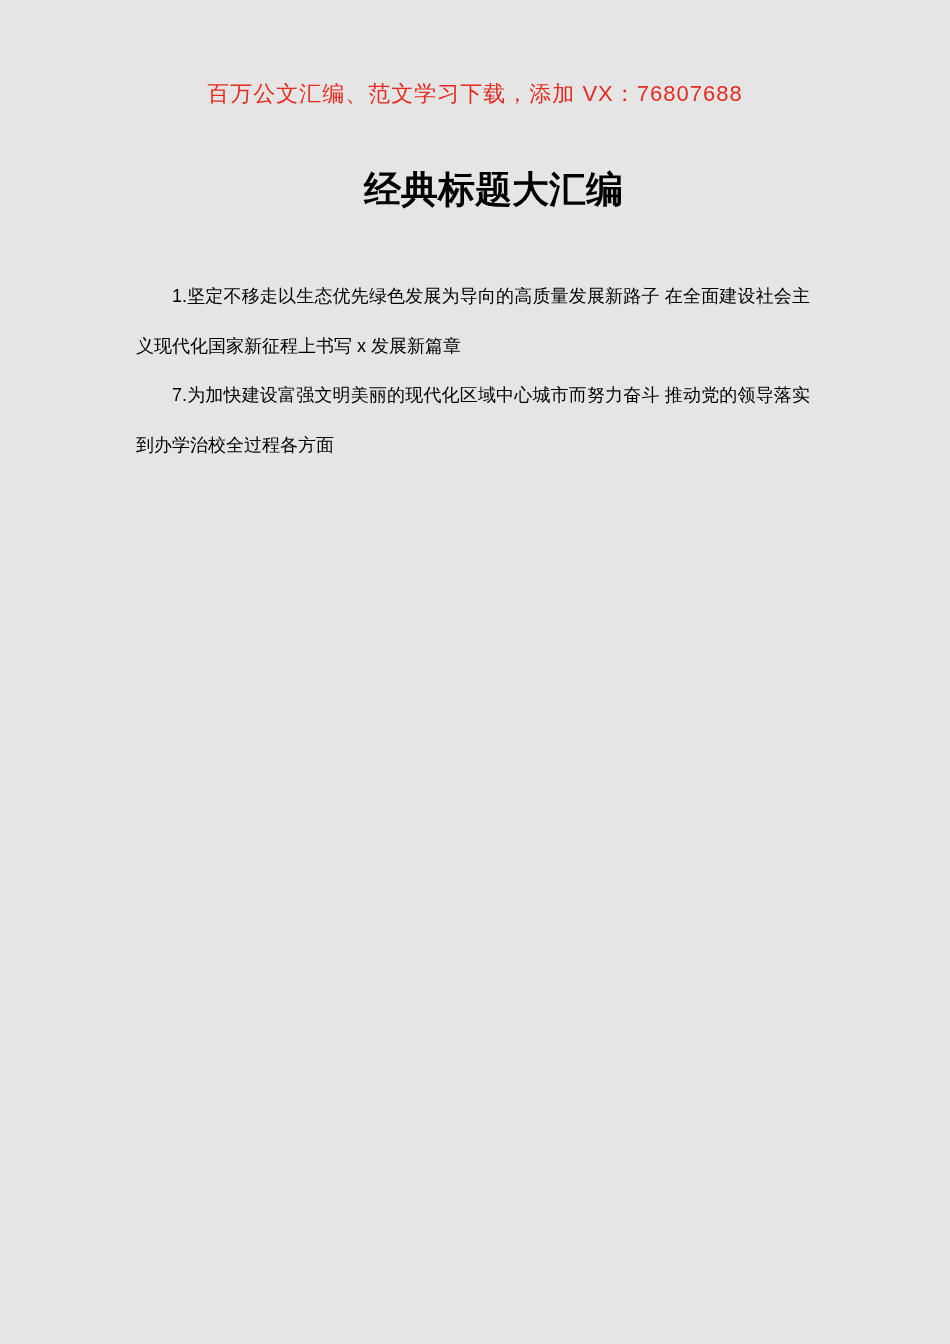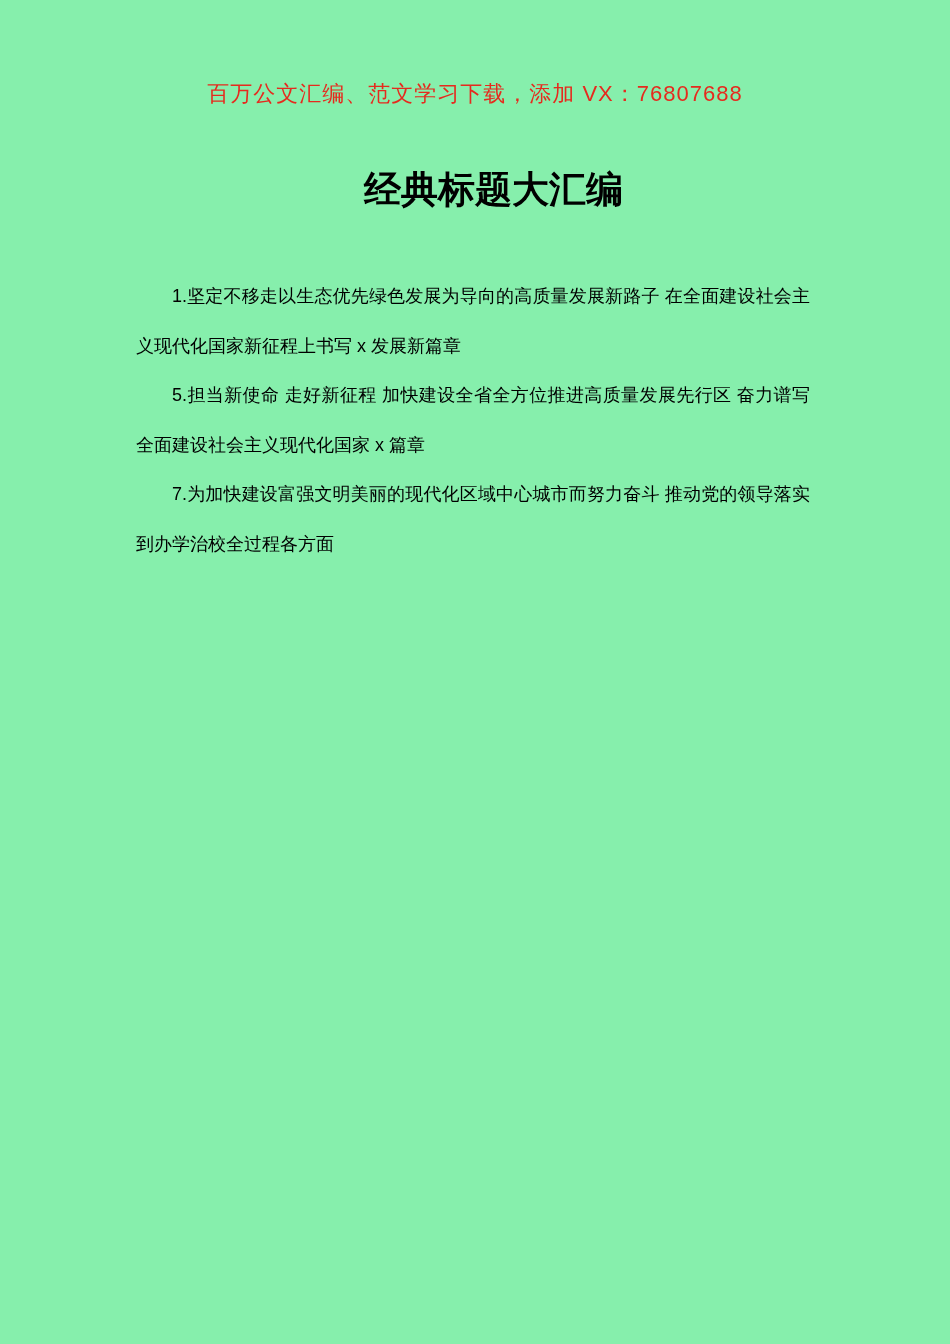--- a/index.html
+++ b/index.html
@@ -4,21 +4,21 @@
 <style>
   html, body {
     margin: 0;
     padding: 0;
     background: #ffffff;
   }
   .page {
     position: relative;
     width: 950px;
     height: 1344px;
-    background: #86efac;
+    background: #e5e5e5;
     overflow: hidden;
     font-family: "Liberation Sans", sans-serif;
     color: #000000;
   }
   .promo {
     padding-top: 82px;
     text-align: center;
     font-size: 22px;
     line-height: 24px;
     color: #e62a1e;
@@ -56,19 +56,18 @@
 
   <h1 class="doc-title">经典标题大汇编</h1>
 
   <div class="content">
 
       <p>1.坚定不移走以生态优先绿色发展为导向的高质量发展新路子 在全面建设社会主义现代化国家新征程上书写 x 发展新篇章</p>
 
 
 
 
-      <p>5.担当新使命 走好新征程 加快建设全省全方位推进高质量发展先行区 奋力谱写全面建设社会主义现代化国家 x 篇章</p>
 
 
       <p>7.为加快建设富强文明美丽的现代化区域中心城市而努力奋斗 推动党的领导落实到办学治校全过程各方面</p>
     </div>
 
 </div>
 
 </body></html>

